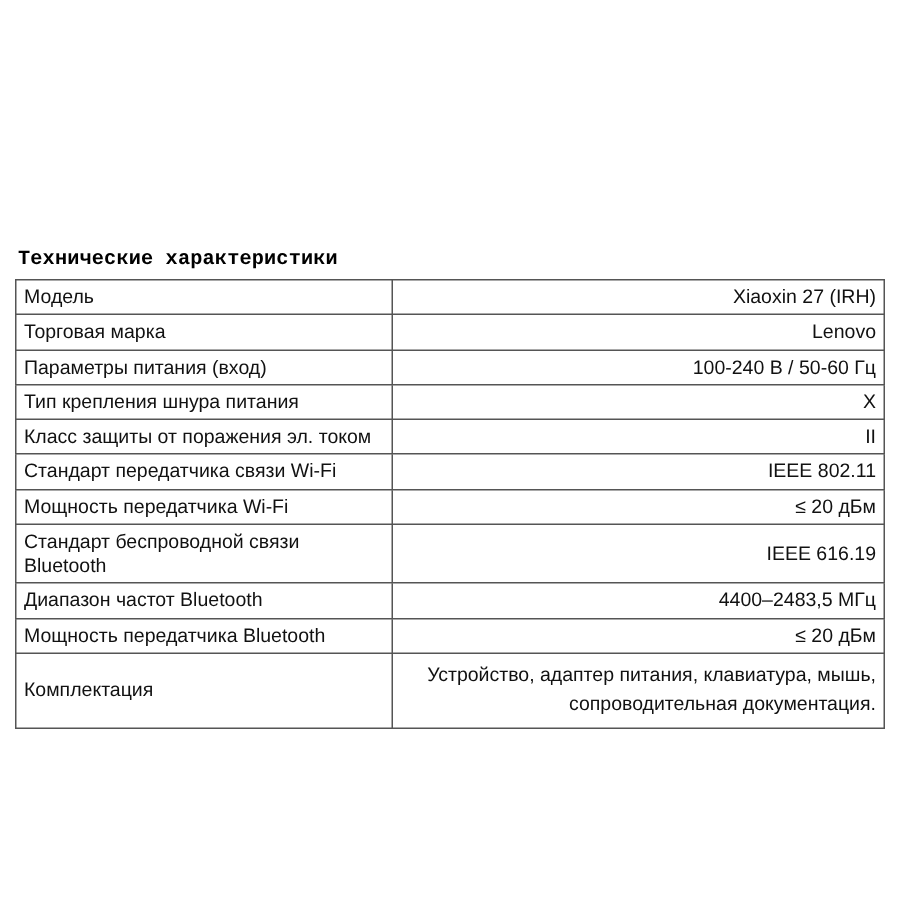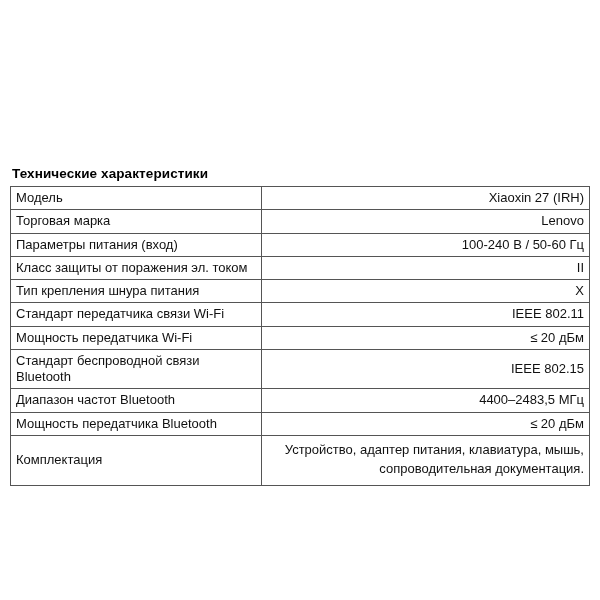--- a/index.html
+++ b/index.html
@@ -25,20 +25,21 @@
     left: 10px;
     top: 166px;
     width: 580px;
   }
   .doc-title {
     font-size: 13.5px;
     font-weight: bold;
     color: #000000;
     letter-spacing: 0.1px;
     margin: 0 0 5px 2px;
+    font-family: Liberation Mono, monospace;
   }
   table.spec {
     border-collapse: collapse;
     width: 580px;
     table-layout: fixed;
     border: 1.3px solid #222;
   }
   table.spec td {
     border: 1px solid #555;
     font-size: 13px;
@@ -77,38 +78,38 @@
         </tr>
         <tr>
           <td class="label">Торговая марка</td>
           <td class="value">Lenovo</td>
         </tr>
         <tr>
           <td class="label">Параметры питания (вход)</td>
           <td class="value">100-240 В / 50-60 Гц</td>
         </tr>
         <tr>
+          <td class="label">Тип крепления шнура питания</td>
+          <td class="value">X</td>
+        </tr>
+        <tr>
           <td class="label">Класс защиты от поражения эл. током</td>
           <td class="value">II</td>
-        </tr>
-        <tr>
-          <td class="label">Тип крепления шнура питания</td>
-          <td class="value">X</td>
         </tr>
         <tr>
           <td class="label">Стандарт передатчика связи Wi-Fi</td>
           <td class="value">IEEE 802.11</td>
         </tr>
         <tr>
           <td class="label">Мощность передатчика Wi-Fi</td>
           <td class="value">≤ 20 дБм</td>
         </tr>
         <tr>
           <td class="label">Стандарт беспроводной связи Bluetooth</td>
-          <td class="value">IEEE 802.15</td>
+          <td class="value">IEEE 616.19</td>
         </tr>
         <tr>
           <td class="label">Диапазон частот Bluetooth</td>
           <td class="value">4400–2483,5 МГц</td>
         </tr>
         <tr>
           <td class="label">Мощность передатчика Bluetooth</td>
           <td class="value">≤ 20 дБм</td>
         </tr>
         <tr>

